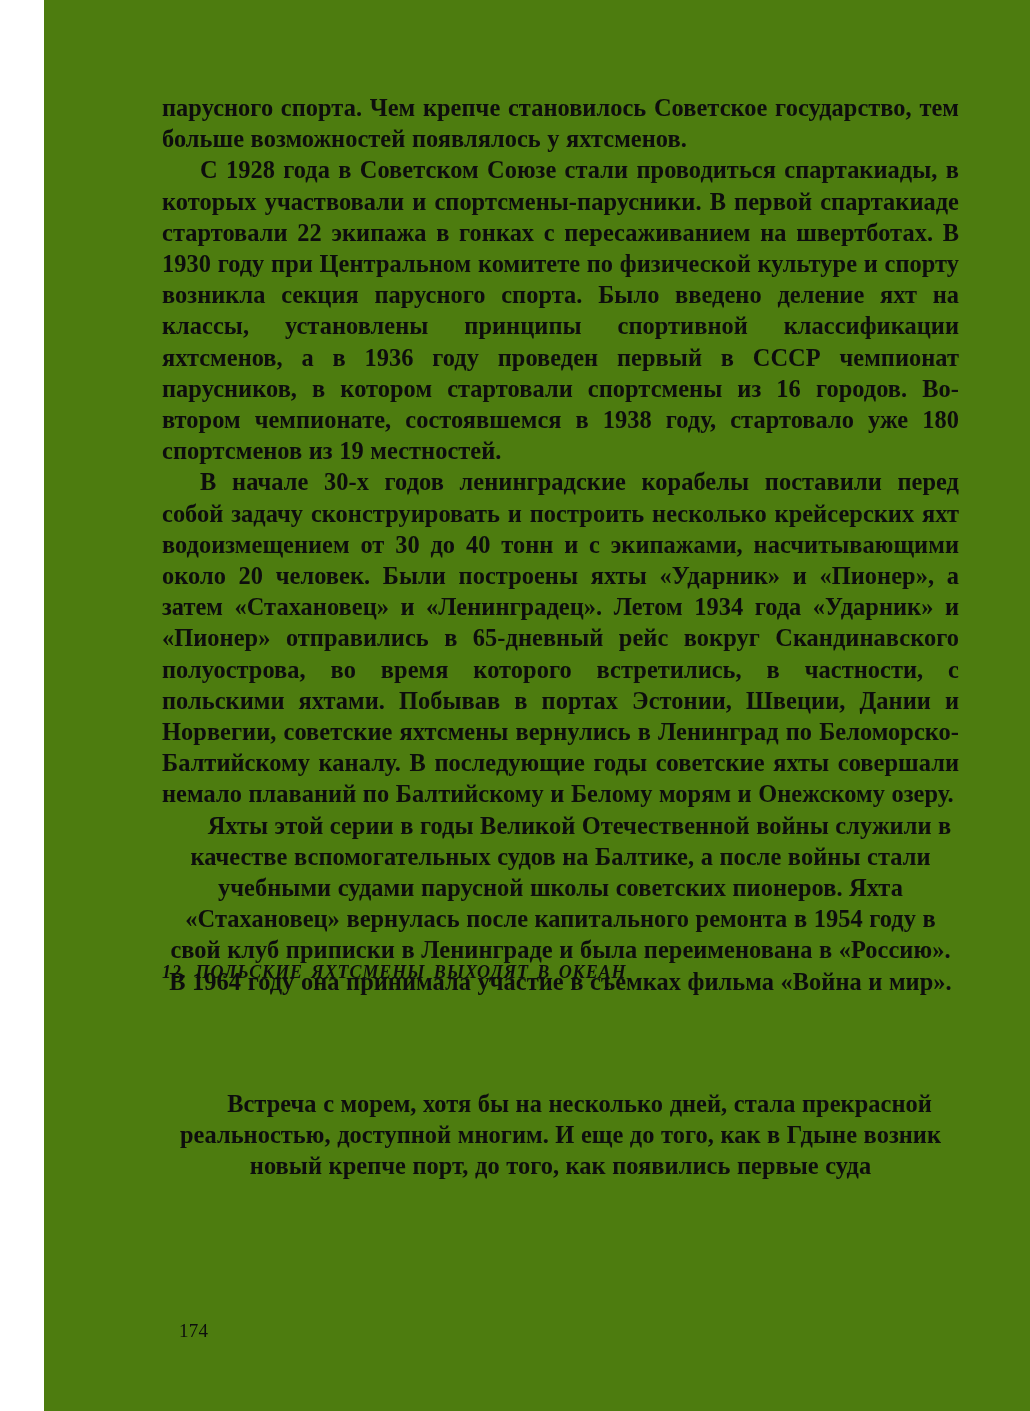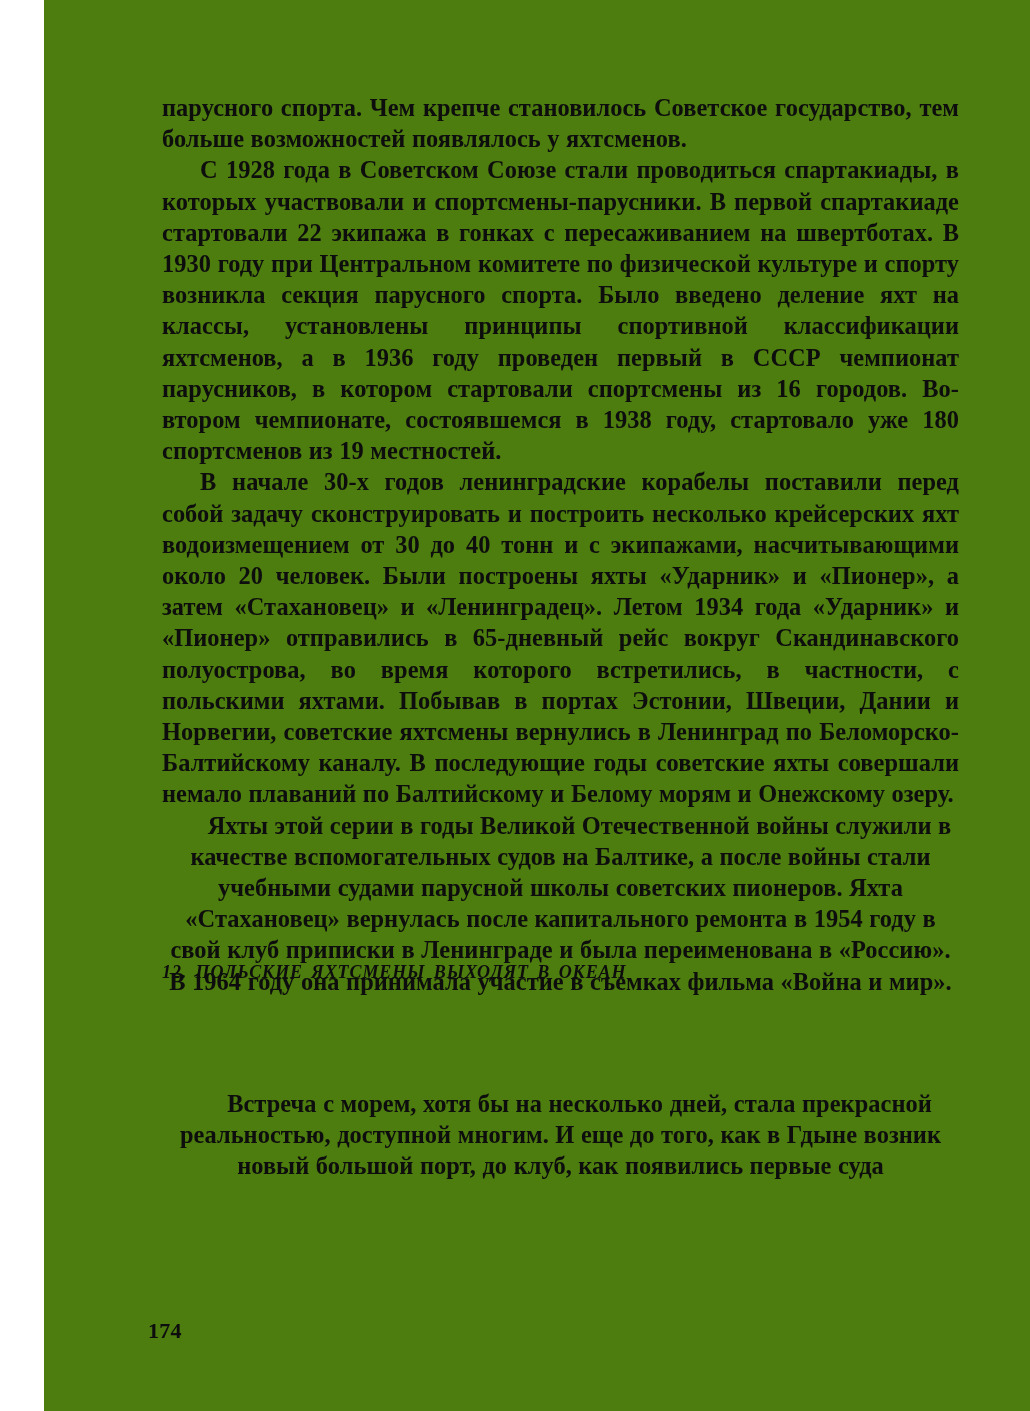--- a/index.html
+++ b/index.html
@@ -74,43 +74,43 @@
 
   #lower-block {
     position: absolute;
     left: 118px;
     top: 1088px;
     width: 797px;
   }
 
   #page-number {
     position: absolute;
-    left: 104px;
+    left: 135px;
     top: 1318px;
     margin: 0;
-    font-size: 22px;
+    font-size: 19px;
     line-height: 26px;
-    font-weight: 700;
+    font-weight: 400;
     color: #0d0d0d;
     letter-spacing: 0.3px;
   }
 </style>
 </head>
 <body>
 
 <div id="page">
 
   <div id="text-column">
     <p class="para no-indent">парусного спорта. Чем крепче становилось Советское государство, тем больше возможностей появлялось у яхтсменов.</p>
     <p class="para">С 1928 года в Советском Союзе стали проводиться спартакиады, в которых участвовали и спортсмены-парусники. В первой спартакиаде стартовали 22 экипажа в гонках с пересаживанием на швертботах. В 1930 году при Центральном комитете по физической культуре и спорту возникла секция парусного спорта. Было введено деление яхт на классы, установлены принципы спортивной классификации яхтсменов, а в 1936 году проведен первый в СССР чемпионат парусников, в котором стартовали спортсмены из 16 городов. Во-втором чемпионате, состоявшемся в 1938 году, стартовало уже 180 спортсменов из 19 местностей.</p>
     <p class="para">В начале 30-х годов ленинградские корабелы поставили перед  собой задачу сконструировать и построить несколько крейсерских яхт водоизмещением от 30 до 40 тонн и с экипажами, насчитывающими около 20 человек. Были построены яхты «Ударник» и «Пионер», а затем «Стахановец» и «Ленинградец». Летом 1934 года «Ударник» и «Пионер» отправились в 65-дневный рейс вокруг Скандинавского полуострова, во время которого встретились, в частности, с польскими яхтами. Побывав в портах Эстонии, Швеции, Дании и Норвегии, советские яхтсмены вернулись в Ленинград по Беломорско-Балтийскому каналу. В последующие годы советские яхты совершали немало плаваний по Балтийскому и Белому морям и Онежскому озеру.</p>
     <p class="para">Яхты этой серии в годы Великой Отечественной войны служили в качестве вспомогательных судов на Балтике, а после войны стали учебными судами парусной школы советских пионеров. Яхта «Стахановец» вернулась после капитального ремонта в 1954 году в свой клуб приписки в Ленинграде и была переименована в «Россию». В 1964 году она принимала участие в съемках фильма «Война и мир».</p>
   </div>
 
   <h2 id="section-heading">12. ПОЛЬСКИЕ ЯХТСМЕНЫ ВЫХОДЯТ В ОКЕАН</h2>
 
   <div id="lower-block">
-    <p class="para">Встреча с морем, хотя бы на несколько дней, стала прекрасной реальностью, доступной многим. И еще до того, как в Гдыне возник новый большой порт, до клуб, как появились первые суда</p>
+    <p class="para">Встреча с морем, хотя бы на несколько дней, стала прекрасной реальностью, доступной многим. И еще до того, как в Гдыне возник новый крепче порт, до того, как появились первые суда</p>
   </div>
 
   <div id="page-number">174</div>
 
 </div>
 
 </body></html>

